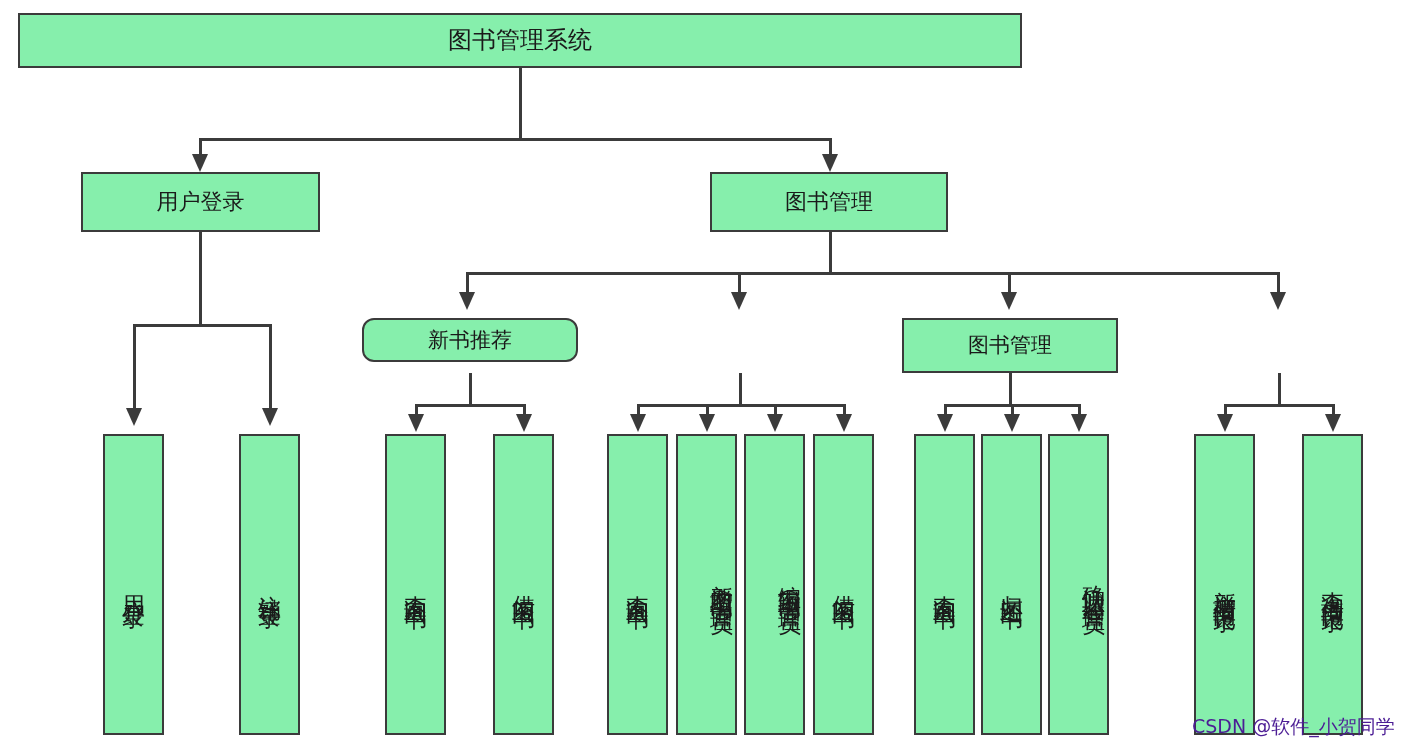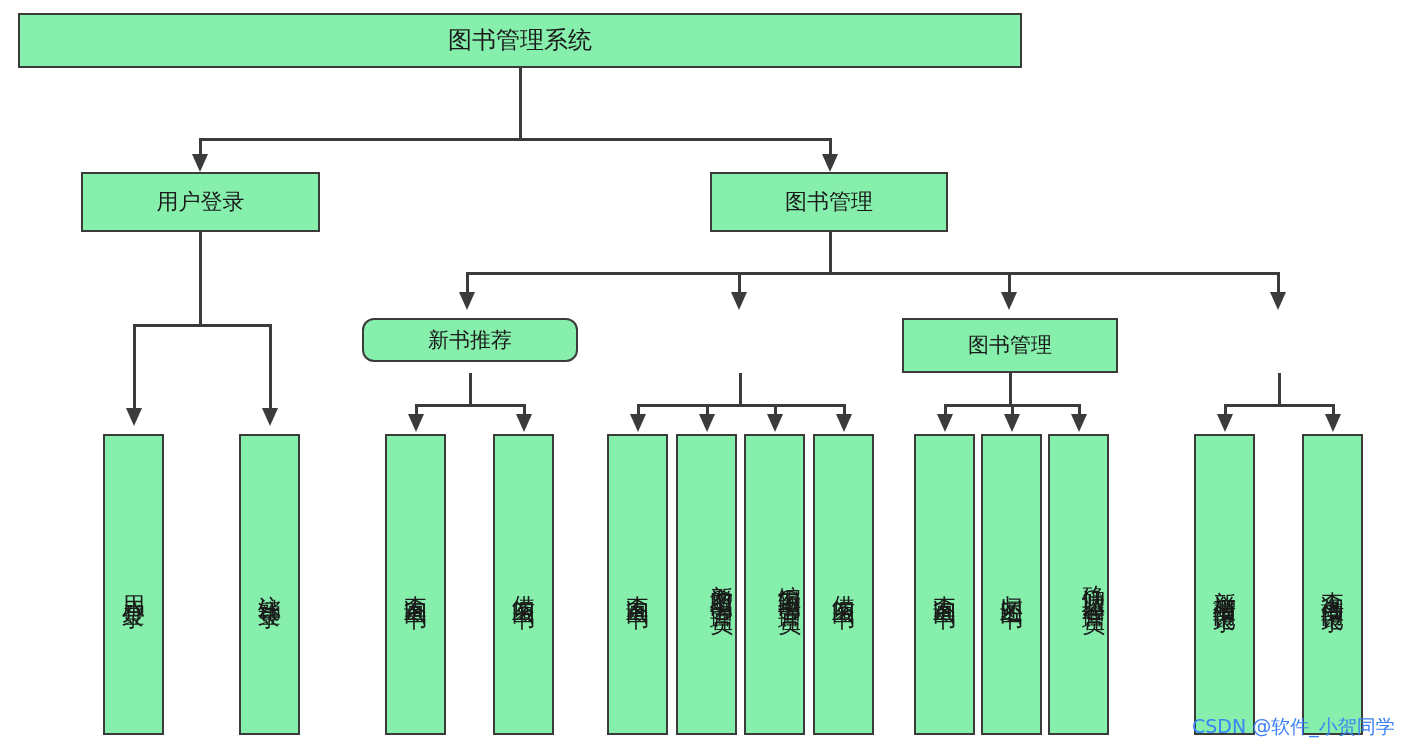--- a/index.html
+++ b/index.html
@@ -66,21 +66,21 @@
     width: 0;
     height: 0;
     border-left: 8px solid transparent;
     border-right: 8px solid transparent;
     border-top: 18px solid #3b3b3b;
   }
 
   
   .watermark {
     position: absolute;
-    color: #3b82f6;
+    color: #4c1d95;
     font-size: 19px;
     white-space: nowrap;
     user-select: none;
     pointer-events: none;
   }
 </style>
 </head>
 <body>
 
 <div id="canvas">

